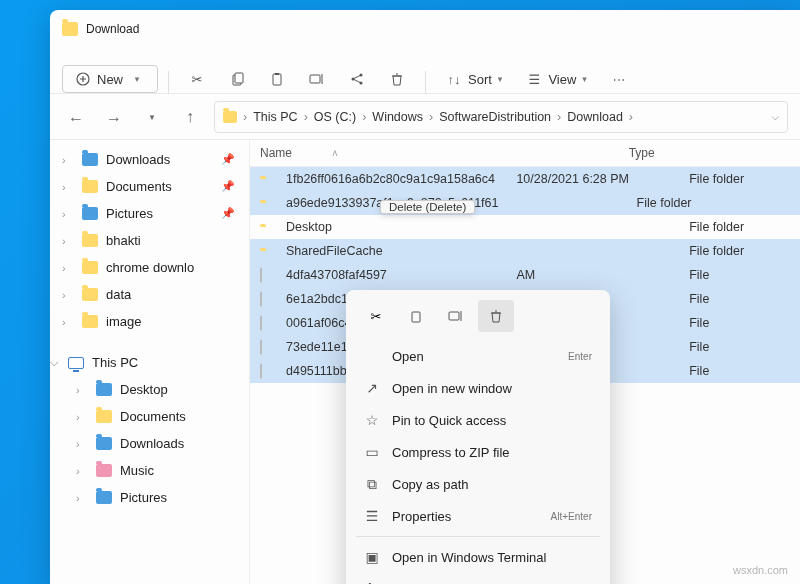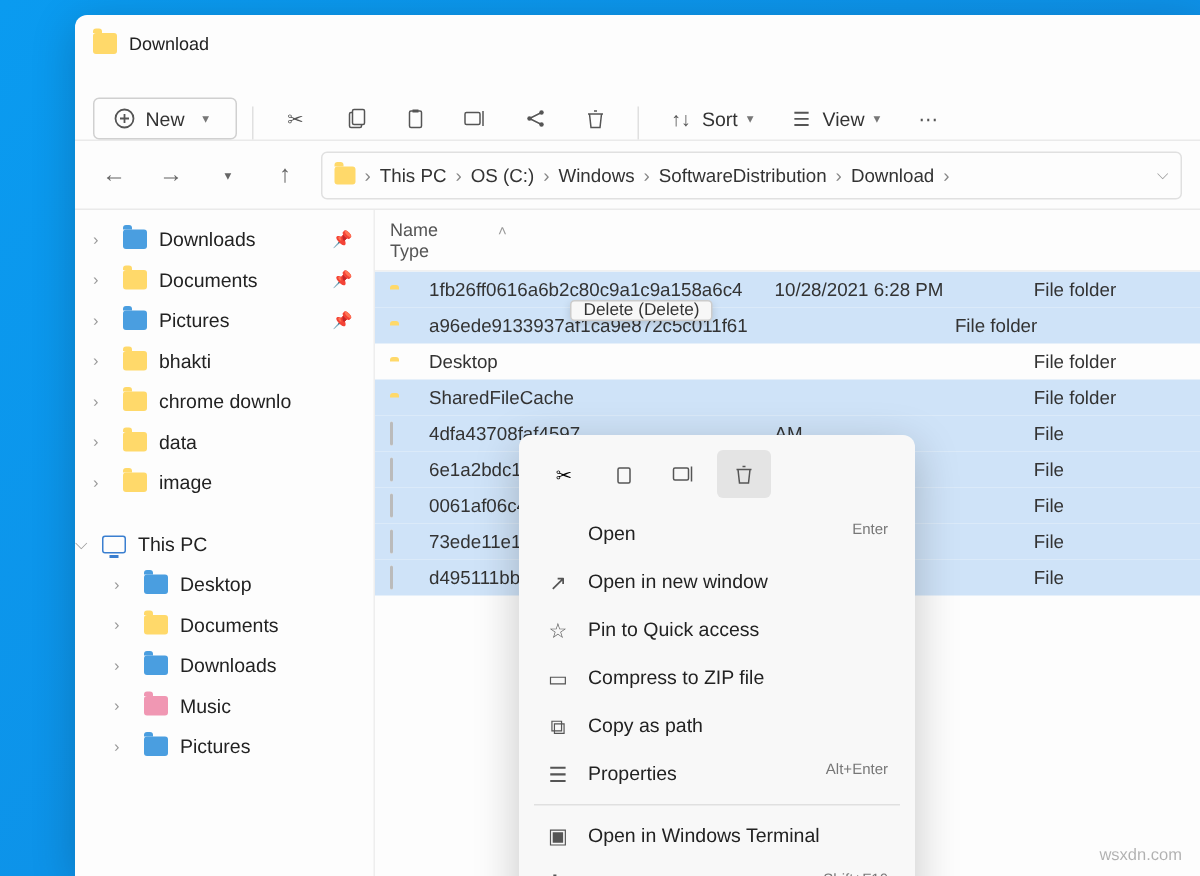--- a/index.html
+++ b/index.html
@@ -28,37 +28,37 @@
   .side-folder::before { content:""; position:absolute; top:-3px; left:0; width:6px; height:3px; background:#ffd96a; border-radius:2px 2px 0 0; }
   .side-folder.blue { background:#4a9ee0; }
   .side-folder.blue::before { background:#4a9ee0; }
   .side-folder.pink { background:#f097b3; }
   .side-folder.pink::before { background:#f097b3; }
   .pin { font-size:11px; color:#888; }
   .this-pc { margin-top:14px; padding-left:14px; }
   .monitor-icon { width:16px; height:12px; border:1.5px solid #3a7fd0; border-radius:2px; position:relative; }
   .monitor-icon::after { content:""; position:absolute; bottom:-4px; left:4px; width:6px; height:2px; background:#3a7fd0; }
   .content { flex:1; display:flex; flex-direction:column; overflow:hidden; position:relative; }
-  .columns { display:flex; padding:6px 10px; font-size:12px; color:#555; border-bottom:1px solid #f0f0f0;flex-direction:column; }
+  .columns { display:flex; padding:6px 10px; font-size:12px; color:#555; border-bottom:1px solid #f0f0f0; }
   .col-name { flex:1.6; }
   .col-date { flex:1.2; }
   .col-type { flex:0.7; }
   .sort-arrow { color:#999; margin-left:40px; font-size:10px; }
   .rows { flex:1; overflow-y:auto; }
   .row { display:flex; align-items:center; padding:5px 10px; font-size:12.5px; color:#333; cursor:pointer; }
   .row.sel { background:#cfe3f8; }
   .row .icon { width:18px; margin-right:8px; }
   .file-icon { width:14px; height:16px; border:1px solid #bbb; border-radius:2px; background:#fff; position:relative; }
   .file-icon::before { content:""; position:absolute; top:3px; left:3px; right:3px; height:1px; background:#ccc; box-shadow:0 3px 0 #ccc, 0 6px 0 #ccc; }
   .tooltip { position:absolute; background:#f7f7f7; border:1px solid #ccc; border-radius:3px; padding:0 8px; font-size:11.5px; color:#333; box-shadow:0 2px 6px rgba(0,0,0,0.15); z-index:30; }
   .context-menu { position:absolute; top:290px; left:346px; width:264px; background:#f8f8f8; border-radius:8px; box-shadow:0 8px 30px rgba(0,0,0,0.22); padding:6px; z-index:20; font-size:13px; }
   .ctx-toolbar { display:flex; gap:4px; padding:4px 6px 8px 6px; }
   .ctx-tbtn { width:36px; height:32px; display:flex; align-items:center; justify-content:center; border-radius:4px; cursor:pointer; }
   .ctx-tbtn.hover { background:#e4e4e4; }
-  .ctx-item { display:flex; gap:12px; padding:8px 12px; border-radius:4px; cursor:pointer; color:#222; }
+  .ctx-item { display:flex; align-items:center; gap:12px; padding:8px 12px; border-radius:4px; cursor:pointer; color:#222; }
   .ctx-item .shortcut { margin-left:auto; font-size:10px; color:#777; }
   .ctx-divider { height:1px; background:#e0e0e0; margin:4px 4px; }
   .ctx-icon { width:16px; height:16px; display:flex; align-items:center; justify-content:center; color:#555; font-size:14px; }
   svg { display:block; }
 </style>
 </head>
 <body>
 
 <div class="window">
 

